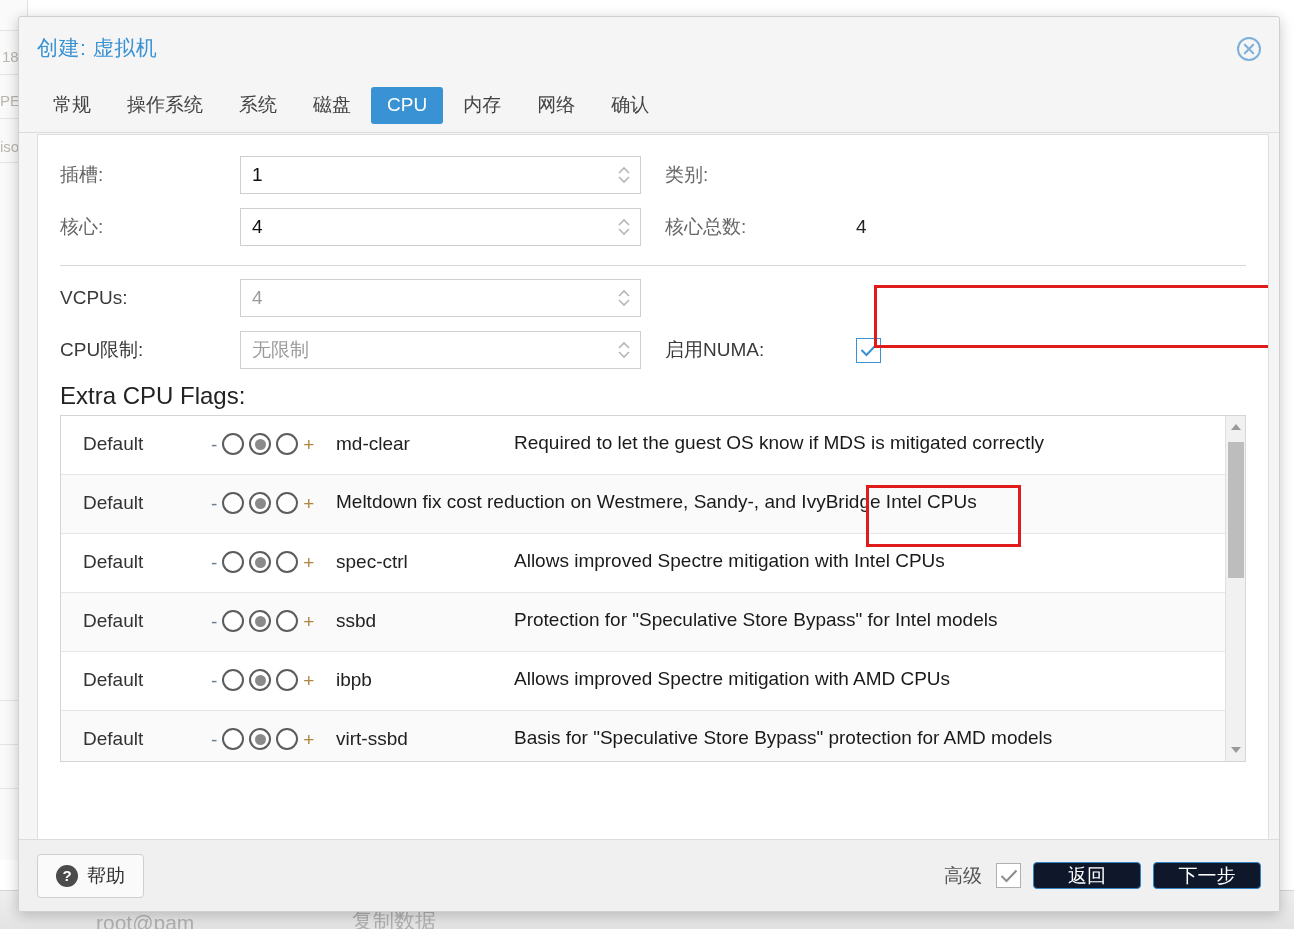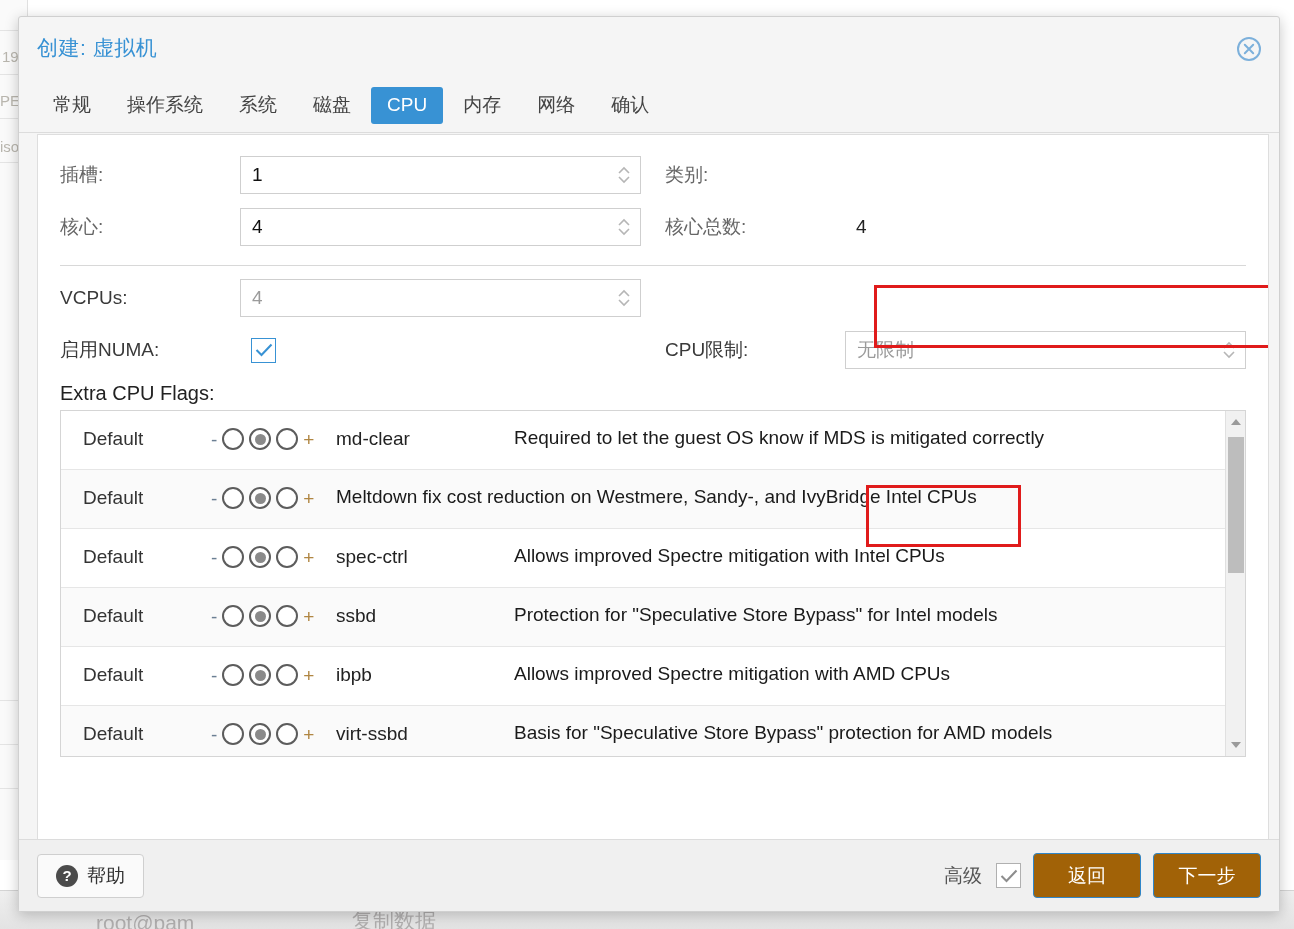--- a/index.html
+++ b/index.html
@@ -173,21 +173,21 @@
     background: #fff;
     display: inline-flex; align-items: center; justify-content: center;
     cursor: pointer;
     margin-left: 11px;
     color: #3892d4;
   }
   .cbx.grey { border-color: #b0b0b0; color: #8d8d8d; }
 
   
   .flags-title {
-    font-size: 20px; color: #222;
+    font-size: 24px; color: #222;
     padding: 6px 0 5px 12px;
   }
   .flags-box {
     margin: 0 12px;
     border: 1px solid #d5d5d5;
     height: 347px;
     position: relative;
     overflow: hidden;
     background: #fff;
   }
@@ -276,30 +276,30 @@
   }
   .qmark {
     width: 22px; height: 22px; border-radius: 50%;
     background: #4b4b4b; color: #fff;
     font-size: 15px; font-weight: bold;
     display: inline-flex; align-items: center; justify-content: center;
   }
   .spacer { flex: 1 1 auto; }
   .adv-label { font-size: 19px; color: #555; }
   .btn-primary {
-    background: #a16207; border: 1px solid #3086c9;
-    color: #fff; height: 45px; width: 108px; text-align: center;
+    background: #0f172a; border: 1px solid #3086c9;
+    color: #fff; height: 27px; width: 108px; text-align: center;
   }
 </style>
 </head>
 <body>
 
 <div id="backdrop">
   <div class="bg-left-col"></div>
-  <div class="bg-frag" style="left:2px; top:48px;">19</div>
+  <div class="bg-frag" style="left:2px; top:48px;">18</div>
   <div class="bg-frag" style="left:0px; top:92px;">PE</div>
   <div class="bg-frag" style="left:0px; top:138px;">iso</div>
   <div class="bg-hline" style="top:30px;"></div>
   <div class="bg-hline" style="top:74px;"></div>
   <div class="bg-hline" style="top:118px;"></div>
   <div class="bg-hline" style="top:162px;"></div>
   <div class="bg-hline" style="top:700px;"></div>
   <div class="bg-hline" style="top:744px;"></div>
   <div class="bg-hline" style="top:788px;"></div>
   <div class="bg-bottombar">
@@ -395,39 +395,39 @@
               <svg width="14" height="9" viewBox="0 0 14 9">
                   <path d="M2 2 L7 7 L12 2" fill="none" stroke="#b6b6b6" stroke-width="1.6"></path>
                 </svg>
             </div>
           </div>
         </div>
       </div>
 
       <div class="row2">
         <div class="col">
+          <div class="lbl dark">CPU限制:</div>
+          <div class="fieldwrap">
+            <div class="inp muted">无限制</div>
+            <div class="spinner">
+              <svg width="14" height="9" viewBox="0 0 14 9">
+                  <path d="M2 7 L7 2 L12 7" fill="none" stroke="#b6b6b6" stroke-width="1.6"></path>
+                </svg>
+              <svg width="14" height="9" viewBox="0 0 14 9">
+                  <path d="M2 2 L7 7 L12 2" fill="none" stroke="#b6b6b6" stroke-width="1.6"></path>
+                </svg>
+            </div>
+          </div>
+        </div>
+        <div class="col">
           <div class="lbl dark">启用NUMA:</div>
           <div class="fieldwrap">
             <div class="cbx">
               <svg width="18" height="14" viewBox="0 0 18 14">
                   <path d="M1.5 7 L6.5 12 L16.5 1.5" fill="none" stroke="#3892d4" stroke-width="2.1"></path>
-                </svg>
-            </div>
-          </div>
-        </div>
-        <div class="col">
-          <div class="lbl dark">CPU限制:</div>
-          <div class="fieldwrap">
-            <div class="inp muted">无限制</div>
-            <div class="spinner">
-              <svg width="14" height="9" viewBox="0 0 14 9">
-                  <path d="M2 7 L7 2 L12 7" fill="none" stroke="#b6b6b6" stroke-width="1.6"></path>
-                </svg>
-              <svg width="14" height="9" viewBox="0 0 14 9">
-                  <path d="M2 2 L7 7 L12 2" fill="none" stroke="#b6b6b6" stroke-width="1.6"></path>
                 </svg>
             </div>
           </div>
         </div>
       </div>
 
       <div class="flags-title">Extra CPU Flags:</div>
 
       <div class="flags-box">
         <div class="flags-list" id="flags-list">

